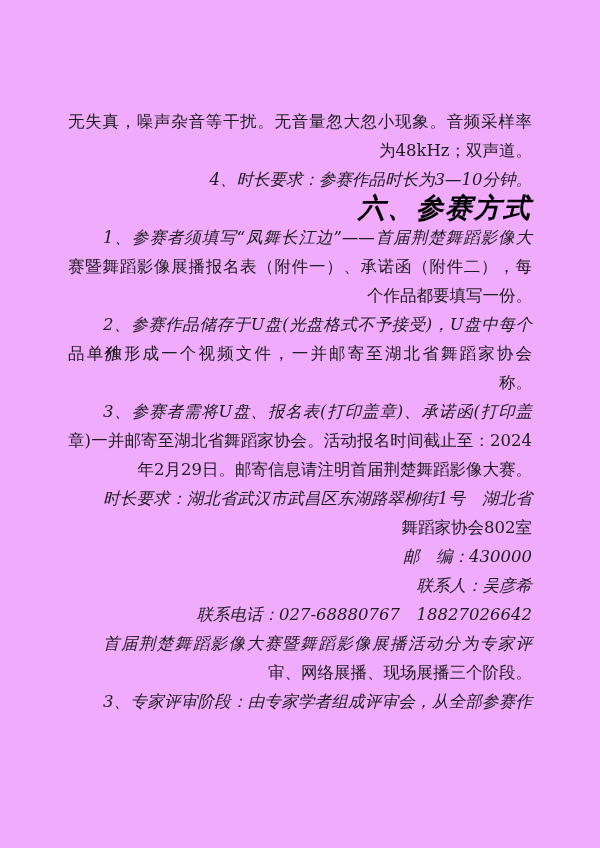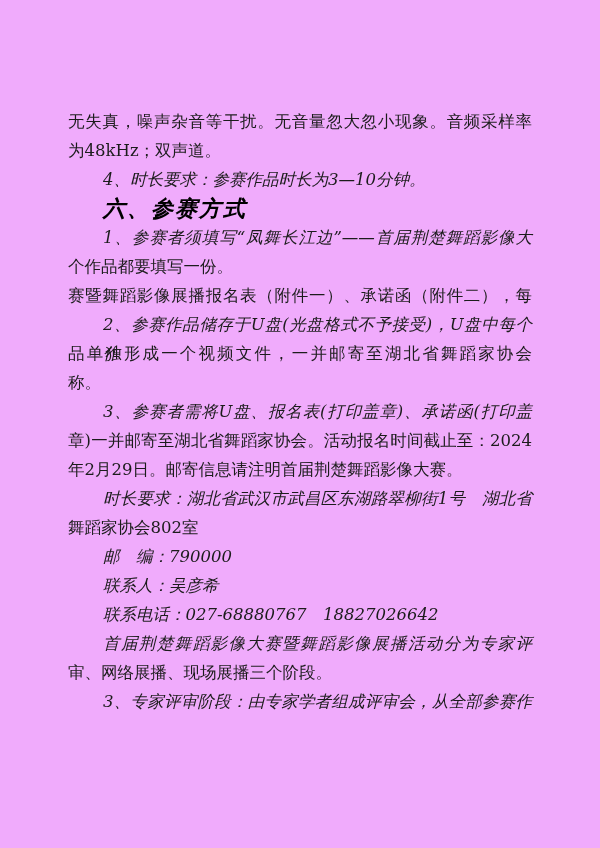--- a/index.html
+++ b/index.html
@@ -18,71 +18,71 @@
     height: 848px;
     padding: 107px 68px 0 68px;
     background: #f0abfc;
     font-family: "DejaVu Serif", "Liberation Serif", serif;
     font-size: 16.5px;
     line-height: 29px;
     color: #1c1c1c;
   }
   .ln {
     white-space: pre-wrap;
-    text-align: left;
+    text-align: right;
     height: 29px;
     overflow: visible;
   }
   
   .full {
     text-align: justify;
     text-align-last: justify;
   }
   
   .ind {
     padding-left: 35px;
     font-style: italic;
   }
   
   .h {
     font-family: "Liberation Sans", "DejaVu Sans", sans-serif;
     font-weight: 700;
-    font-size: 22px;
+    font-size: 27px;
     letter-spacing: 2px;
     color: #000000;
   }
 </style>
 </head>
 <body>
 
 <div class="page">
 
   <div class="ln full">无失真，噪声杂音等干扰。无音量忽大忽小现象。音频采样率</div>
   <div class="ln">为48kHz；双声道。</div>
 
   <div class="ln ind">4、时长要求：参赛作品时长为3—10分钟。</div>
 
   <div class="ln ind h">六、参赛方式</div>
 
   <div class="ln ind full">1、参赛者须填写“凤舞长江边”——首届荆楚舞蹈影像大</div>
+  <div class="ln full">赛暨舞蹈影像展播报名表（附件一）、承诺函（附件二），每</div>
   <div class="ln">个作品都要填写一份。</div>
-  <div class="ln full">赛暨舞蹈影像展播报名表（附件一）、承诺函（附件二），每</div>
 
   <div class="ln ind full">2、参赛作品储存于U盘(光盘格式不予接受)，U盘中每个作</div>
   <div class="ln full">品单独形成一个视频文件，一并邮寄至湖北省舞蹈家协会</div>
   <div class="ln">称。</div>
 
   <div class="ln ind full">3、参赛者需将U盘、报名表(打印盖章)、承诺函(打印盖</div>
   <div class="ln full">章)一并邮寄至湖北省舞蹈家协会。活动报名时间截止至：2024</div>
   <div class="ln">年2月29日。邮寄信息请注明首届荆楚舞蹈影像大赛。</div>
 
   <div class="ln ind full">时长要求：湖北省武汉市武昌区东湖路翠柳街1号　湖北省</div>
   <div class="ln">舞蹈家协会802室</div>
 
-  <div class="ln ind">邮　编：790000</div>
+  <div class="ln ind">邮　编：430000</div>
 
   <div class="ln ind">联系人：吴彦希</div>
 
   <div class="ln ind">联系电话：027-68880767　18827026642</div>
 
 
   <div class="ln ind full">首届荆楚舞蹈影像大赛暨舞蹈影像展播活动分为专家评</div>
   <div class="ln">审、网络展播、现场展播三个阶段。</div>
 
   <div class="ln ind full">3、专家评审阶段：由专家学者组成评审会，从全部参赛作</div>

